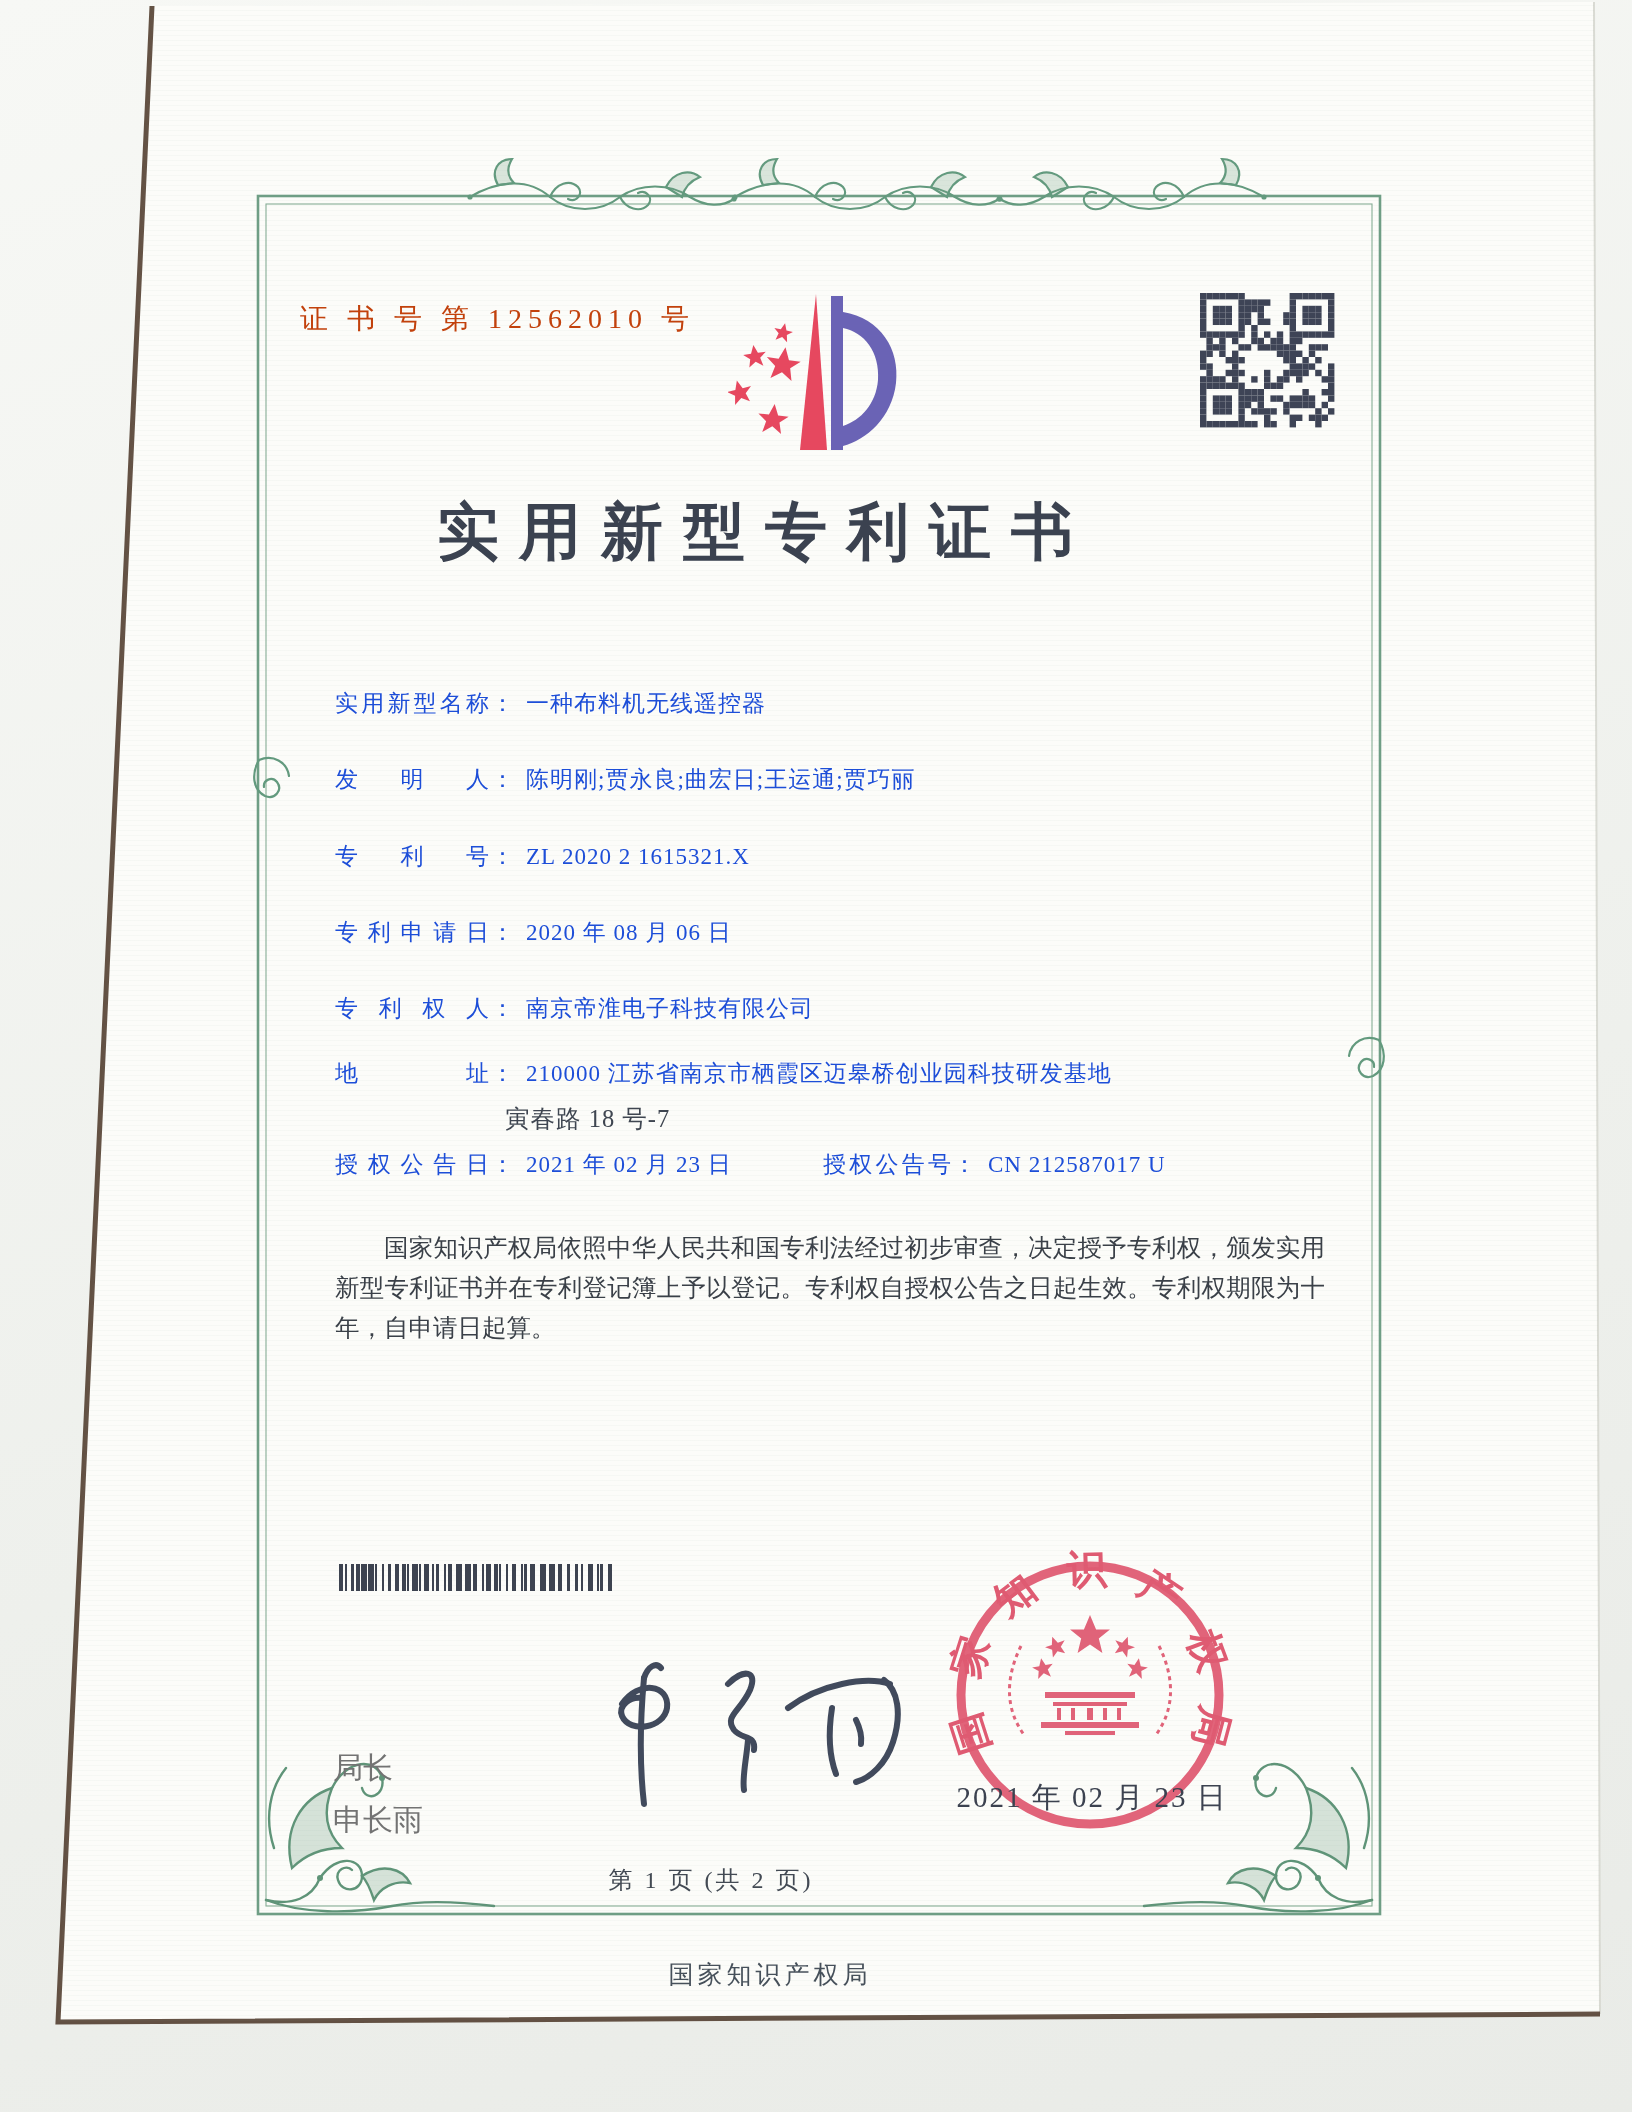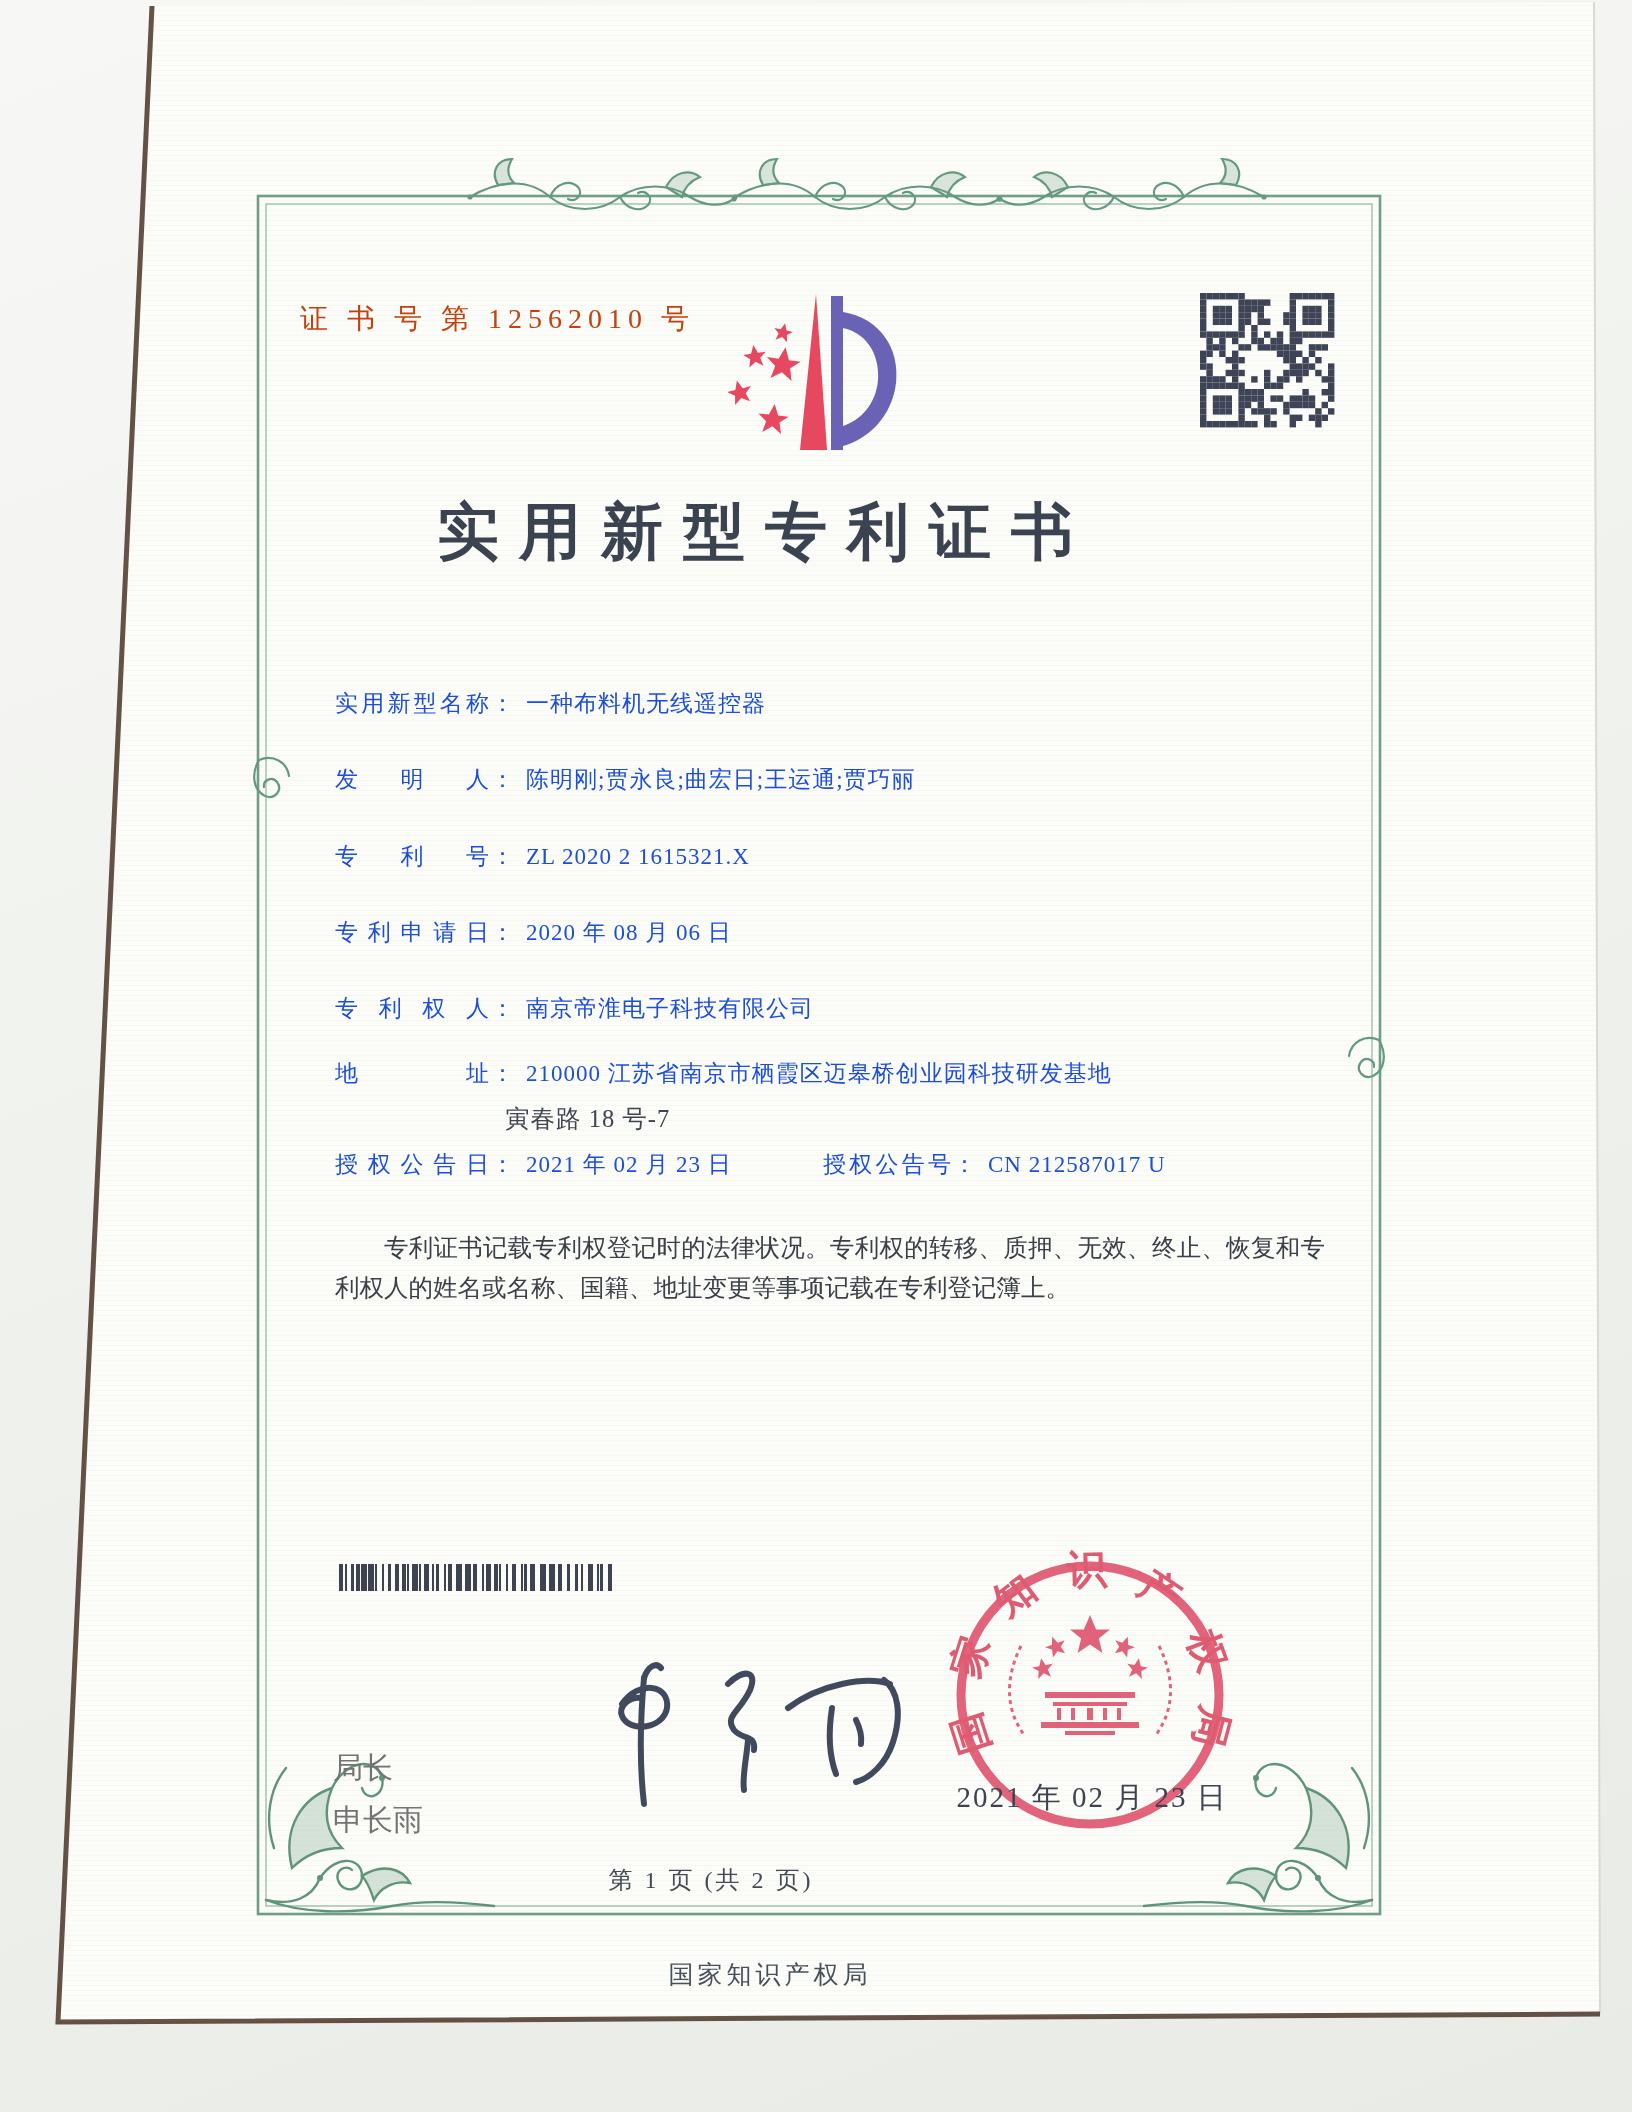--- a/index.html
+++ b/index.html
@@ -376,21 +376,21 @@
 </div>
 <div id="addr-line2">寅春路 18 号-7</div>
 <div class="frow" style="top:1149px">
   <span class="lab">授权公告日</span><span class="cl">：</span><span class="val">2021 年 02 月 23 日</span>
   <span id="row-grant-col2">
     <span class="lab2">授权公告号</span><span class="cl">：</span><span class="val">CN 212587017 U</span>
   </span>
 </div>
 
 <div id="body-text" class="content">
-  <p>专利证书记载专利权登记时的法律状况。专利权的转移、质押、无效、终止、恢复和专利权人的姓名或名称、国籍、地址变更等事项记载在专利登记簿上。</p>
+  <p>国家知识产权局依照中华人民共和国专利法经过初步审查，决定授予专利权，颁发实用新型专利证书并在专利登记簿上予以登记。专利权自授权公告之日起生效。专利权期限为十年，自申请日起算。</p>
 </div>
 
 <svg id="barcode" class="content" width="280" height="27" viewBox="0 0 280 27">
     <g fill="#3d4350">
       <rect x="2" y="0" width="4" height="27"></rect>
       <rect x="8" y="0" width="2" height="27"></rect>
       <rect x="14" y="0" width="3" height="27"></rect>
       <rect x="19" y="0" width="4" height="27"></rect>
       <rect x="24" y="0" width="6" height="27"></rect>
       <rect x="31" y="0" width="6" height="27"></rect>

